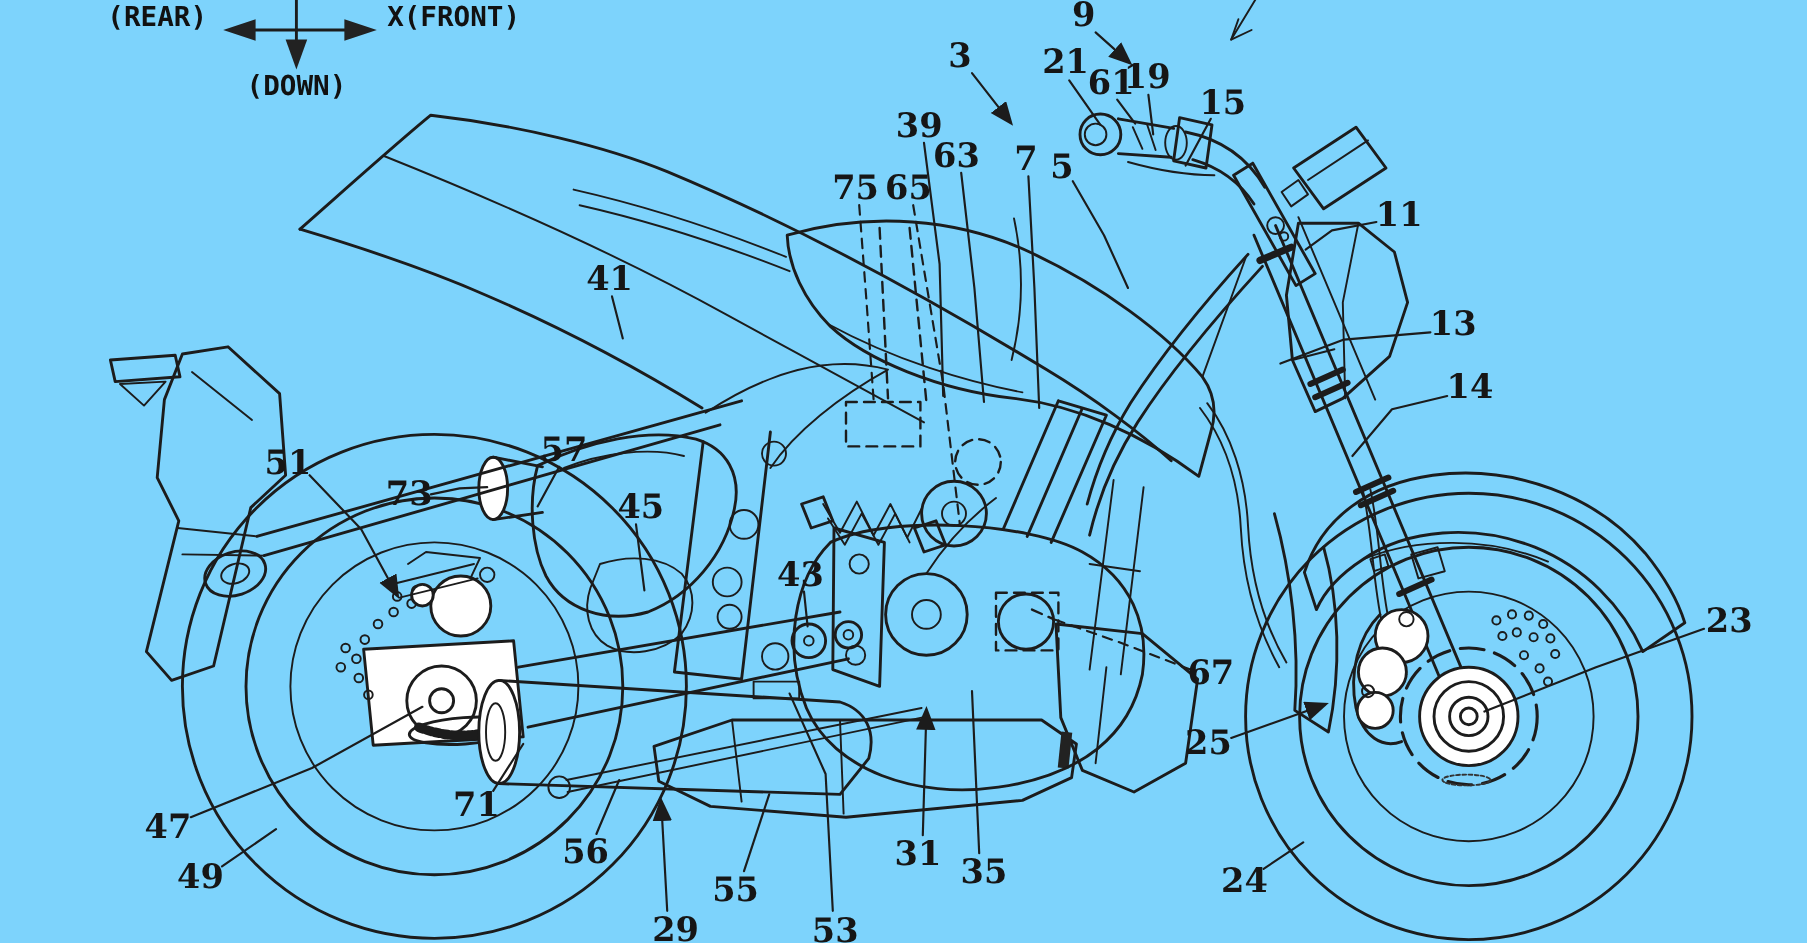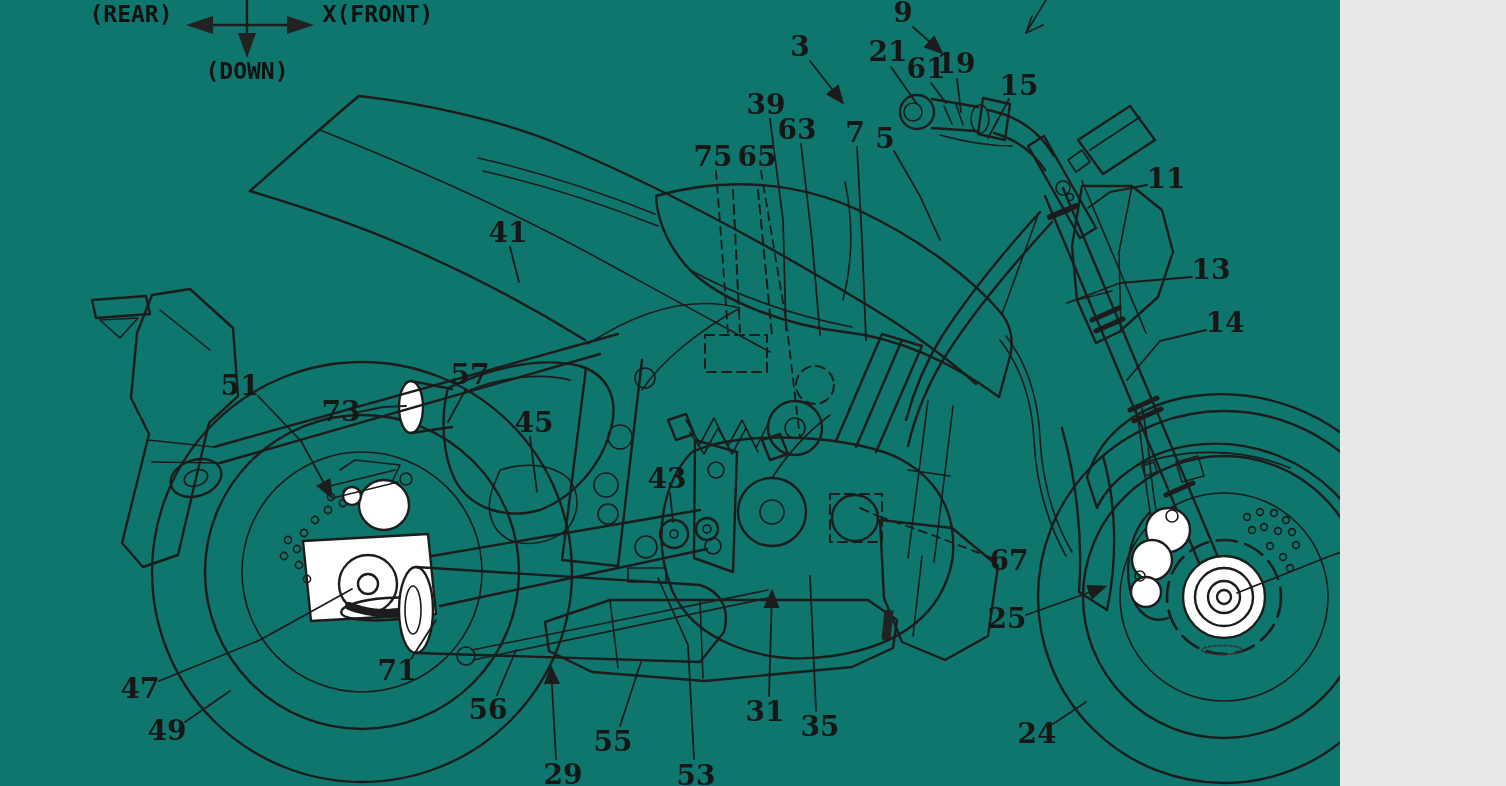--- a/index.html
+++ b/index.html
@@ -1,16 +1,16 @@
 <!DOCTYPE html>
 <html><head>
 <meta charset="utf-8">
 <style>
   html,body{margin:0;padding:0;background:#e8e8e8;}
-  .stage{position:relative;width:1340px;height:786px;background:#0f766e;overflow:hidden;
+  .stage{position:relative;width:1506px;height:786px;background:#7dd3fc;overflow:hidden;
          font-family:"DejaVu Sans",sans-serif;}
   svg{position:absolute;inset:0;}
   .art{stroke:#1c1c1c;fill:none;stroke-width:2.4;stroke-linecap:round;stroke-linejoin:round;}
   .thin{stroke-width:1.6;}
   .dark{fill:#222;stroke:none;}
   .dash{stroke-dasharray:9 6;stroke-width:2;}
   .leader{stroke:#1c1c1c;fill:none;stroke-width:1.8;stroke-linecap:round;stroke-linejoin:round;}
   .leader.dashed{stroke-dasharray:8 6;}
   text.partnum{font-family:"DejaVu Serif",serif;font-weight:bold;font-size:28px;fill:#161616;
                text-anchor:middle;}

